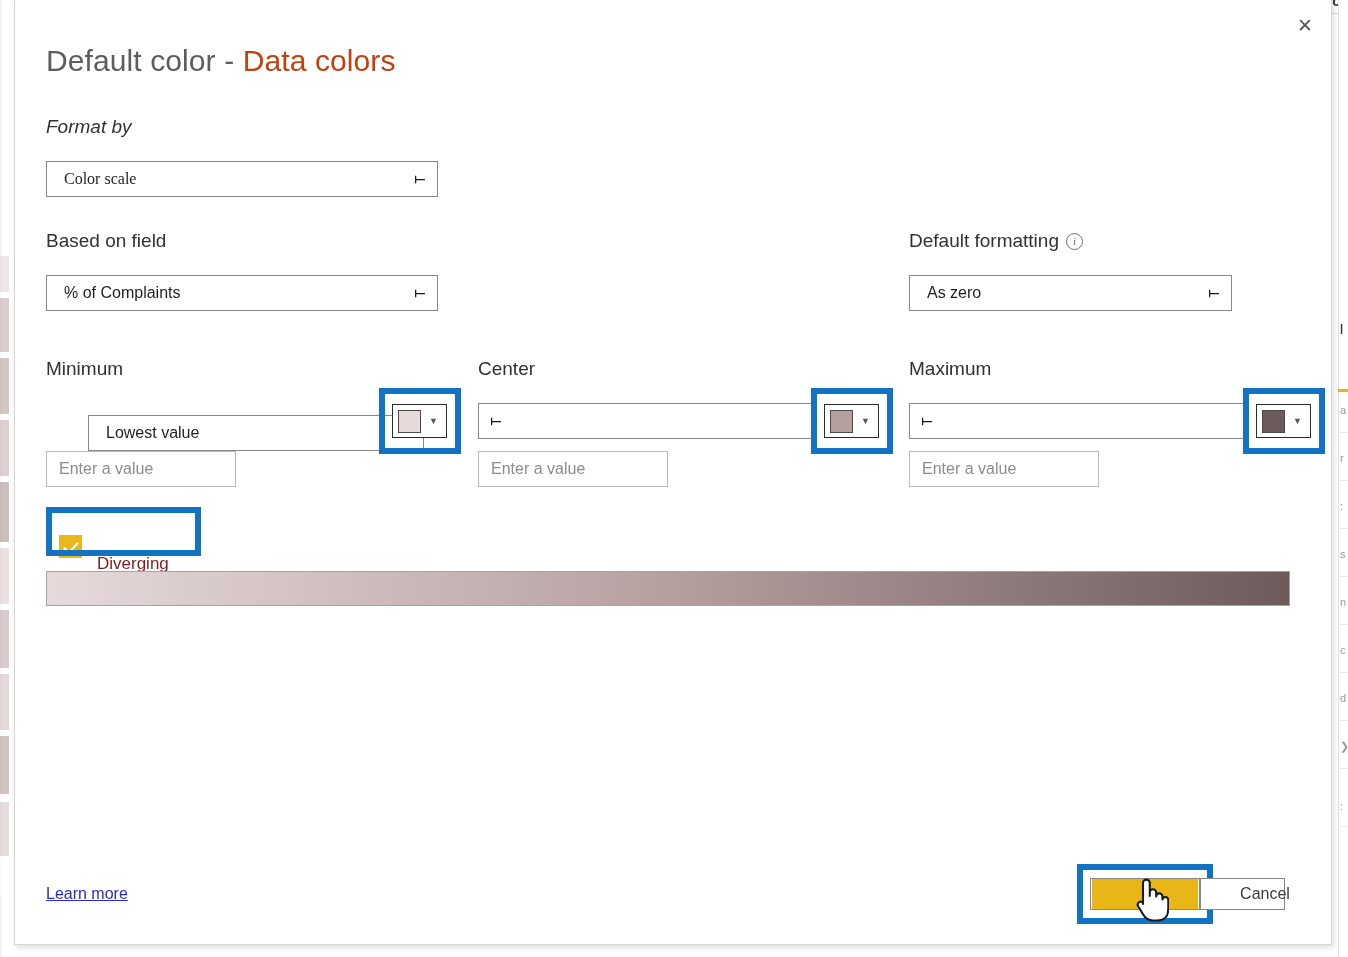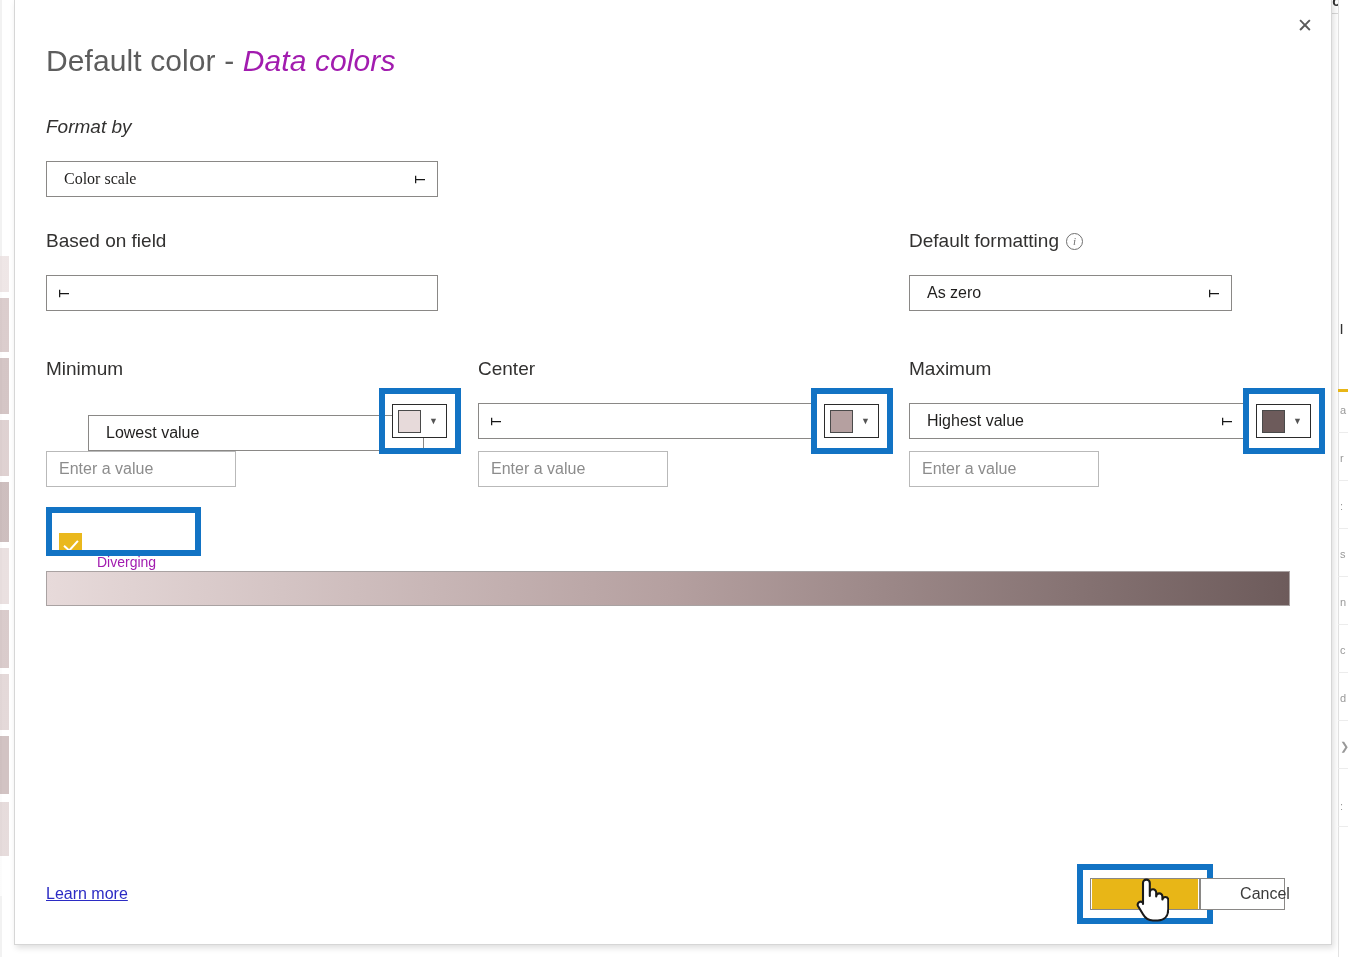--- a/index.html
+++ b/index.html
@@ -126,21 +126,21 @@
 
   .dlg-title {
     position: absolute;
     left: 31px; top: 44px;
     font-size: 30px;
     color: #5d5d5d;
     font-weight: normal;
     white-space: nowrap;
     letter-spacing: .1px;
   }
-  .dlg-title .em { font-style: italic; color: #a21caf; }
+  .dlg-title .em { color: #c2410c; }
 
   .section-label {
     position: absolute;
     font-size: 19px;
     color: #323130;
     font-weight: normal;
     white-space: nowrap;
   }
 
   .info-icon {
@@ -251,22 +251,22 @@
     content: "";
     position: absolute;
     left: 7px; top: 3px;
     width: 6px; height: 12px;
     border: solid #ffffff;
     border-width: 0 2.5px 2.5px 0;
     transform: rotate(42deg);
   }
   .cbx-label {
     margin-left: 15px;
-    font-size: 14px;
-    color: #a21caf;
+    font-size: 17px;
+    color: #7f1d1d;
     white-space: nowrap;
     margin-top: 36px;
   }
 
   
   .gradbar {
     position: absolute;
     box-sizing: border-box;
     border: 1px solid #a9a2a2;
   }
@@ -363,20 +363,21 @@
     </div>
 
     <div class="section-label" style="left:31px; top:116px;font-style:italic;">Format by</div>
     <div class="combo" style="left:31px; top:161px; width:392px;font-family:Liberation Serif, serif;">
       <div class="combo-text">Color scale</div>
       <div class="combo-chev">⟝</div>
     </div>
 
     <div class="section-label" style="left:31px; top:230px;">Based on field</div>
     <div class="combo" style="left:31px; top:275px; width:392px;">
+      <div class="combo-text">% of Complaints</div>
       <div class="combo-chev">⟝</div>
     </div>
 
     <div class="section-label" style="left:894px; top:230px;">
       <span>Default formatting</span><span class="info-icon">i</span>
     </div>
     <div class="combo" style="left:894px; top:275px; width:323px;">
       <div class="combo-text">As zero</div>
       <div class="combo-chev">⟝</div>
     </div>
@@ -399,21 +400,20 @@
     </div>
     <div class="colorpick" style="left:809px; top:404px;">
       <div class="sw" id="sw-mid" style="background: rgb(181, 160, 160);"></div>
       <div class="cchev">▼</div>
     </div>
     <div class="anno-blue" style="left: 796px; top: 388px; width: 82px; height: 66px; border-color: rgb(18, 115, 196);"></div>
     <div class="tinput" style="left:463px; top:451px; width:190px;">Enter a value</div>
 
     <div class="section-label" style="left:894px; top:358px;">Maximum</div>
     <div class="combo" style="left:894px; top:403px; width:336px;">
-      <div class="combo-text">Highest value</div>
       <div class="combo-chev">⟝</div>
     </div>
     <div class="colorpick" style="left:1241px; top:404px;">
       <div class="sw" id="sw-max" style="background: rgb(109, 91, 91);"></div>
       <div class="cchev">▼</div>
     </div>
     <div class="anno-blue" style="left: 1228px; top: 388px; width: 82px; height: 66px; border-color: rgb(18, 115, 196);"></div>
     <div class="tinput" style="left:894px; top:451px; width:190px;">Enter a value</div>
 
     <div class="cbx-row" style="left:44px; top:518px;">

